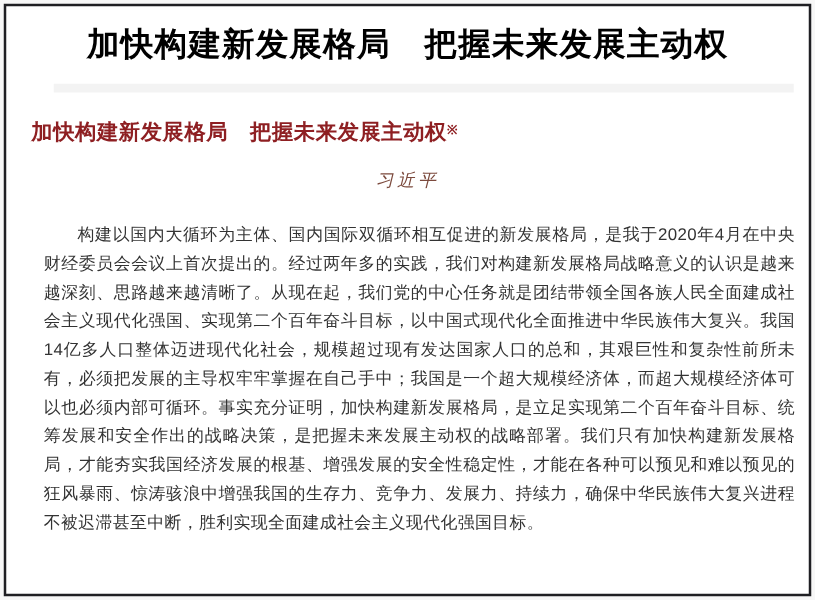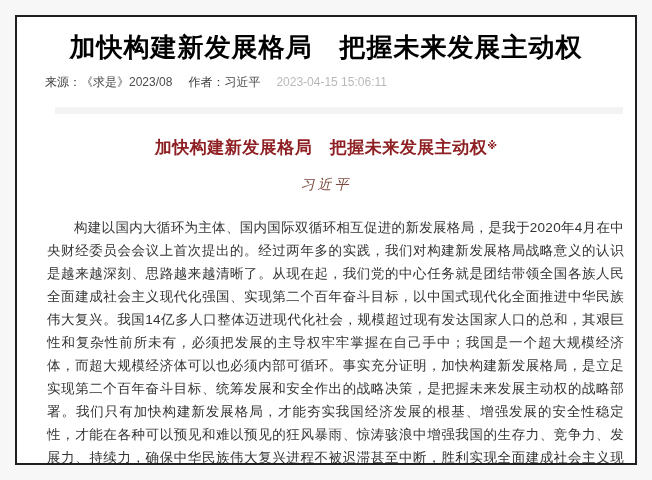--- a/index.html
+++ b/index.html
@@ -9,21 +9,21 @@
     --meta-text:#4A4A4A;
     --muted-text:#B9B9B9;
     --divider-gray:#F3F3F3;
     --border-dark:#1F1F23;
     --byline-brown:#7C4A3D;
   }
   html,body{margin:0;padding:0;background:#e9e9e9;}
   .frame{
     box-sizing:border-box;
     width:652px;height:480px;
-    padding:15px;background:#f7f7f7;
+    padding:3px;background:#f7f7f7;
   }
   .page{
     box-sizing:border-box;
     height:100%;
     background:#ffffff;
     border:2px solid var(--border-dark);
     overflow:hidden;
     font-family:"Liberation Sans","DejaVu Sans",sans-serif;
   }
   .main-title{
@@ -45,26 +45,27 @@
   .meta .label{color:#3d3d3d;}
   .meta .value{color:#4a4a4a;}
   .meta .timestamp{color:var(--muted-text);}
   .divider{
     height:7px;
     background:var(--divider-gray);
     margin:16px 12px 0 38px;
   }
   .article-title{
     margin:23px 20px 0;
-    text-align:center;
+    text-align:left;
     font-size:17px;
     line-height:22px;
     font-weight:bold;
     color:var(--accent-red);
     letter-spacing:0.5px;
+    font-family:Liberation Mono, monospace;
   }
   .article-title sup{
     font-size:10px;
     vertical-align:top;
     position:relative;top:-2px;
   }
   .byline{
     margin:17px 0 0;
     text-align:center;
     font-size:14px;
@@ -87,23 +88,20 @@
   }
 </style>
 </head>
 <body>
 
 <div class="frame">
   <div class="page">
 
     <h1 class="main-title">加快构建新发展格局　把握未来发展主动权</h1>
 
-    <div class="meta">
-      <span class="group"><span class="label">来源：</span><span class="value">《求是》2023/08</span></span><span class="group"><span class="label">作者：</span><span class="value">习近平</span></span><span class="timestamp">2023-04-15 15:06:11</span>
-    </div>
 
     <div class="divider"></div>
 
     <h2 class="article-title"><span>加快构建新发展格局　把握未来发展主动权</span><sup>※</sup></h2>
 
     <div class="byline">习近平</div>
 
     <div class="content">
       <p>构建以国内大循环为主体、国内国际双循环相互促进的新发展格局，是我于2020年4月在中央财经委员会会议上首次提出的。经过两年多的实践，我们对构建新发展格局战略意义的认识是越来越深刻、思路越来越清晰了。从现在起，我们党的中心任务就是团结带领全国各族人民全面建成社会主义现代化强国、实现第二个百年奋斗目标，以中国式现代化全面推进中华民族伟大复兴。我国14亿多人口整体迈进现代化社会，规模超过现有发达国家人口的总和，其艰巨性和复杂性前所未有，必须把发展的主导权牢牢掌握在自己手中；我国是一个超大规模经济体，而超大规模经济体可以也必须内部可循环。事实充分证明，加快构建新发展格局，是立足实现第二个百年奋斗目标、统筹发展和安全作出的战略决策，是把握未来发展主动权的战略部署。我们只有加快构建新发展格局，才能夯实我国经济发展的根基、增强发展的安全性稳定性，才能在各种可以预见和难以预见的狂风暴雨、惊涛骇浪中增强我国的生存力、竞争力、发展力、持续力，确保中华民族伟大复兴进程不被迟滞甚至中断，胜利实现全面建成社会主义现代化强国目标。</p>
     </div>

